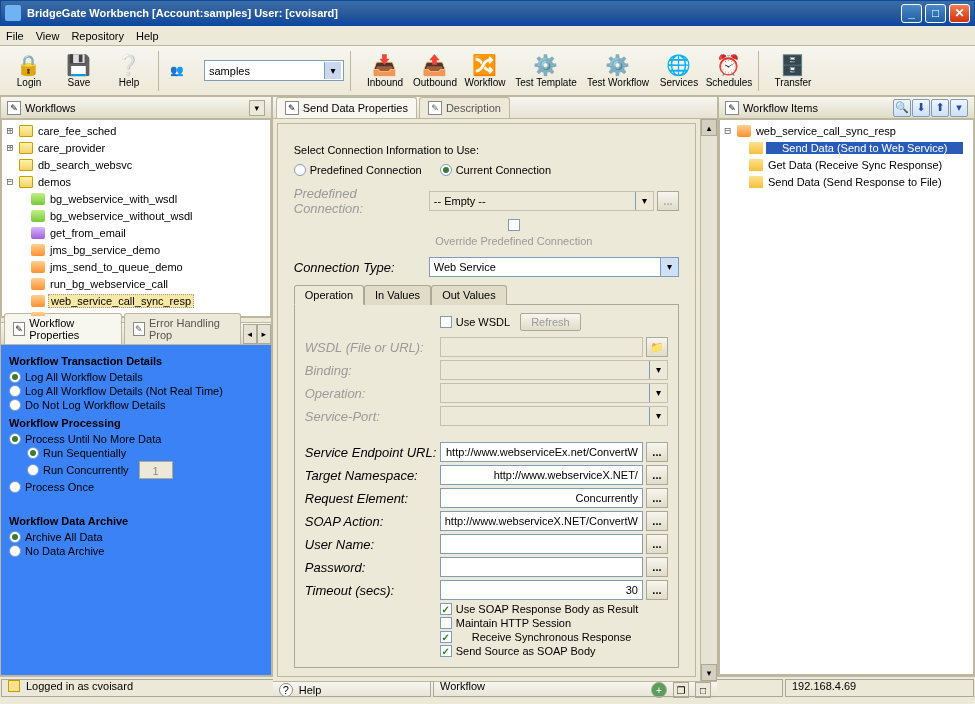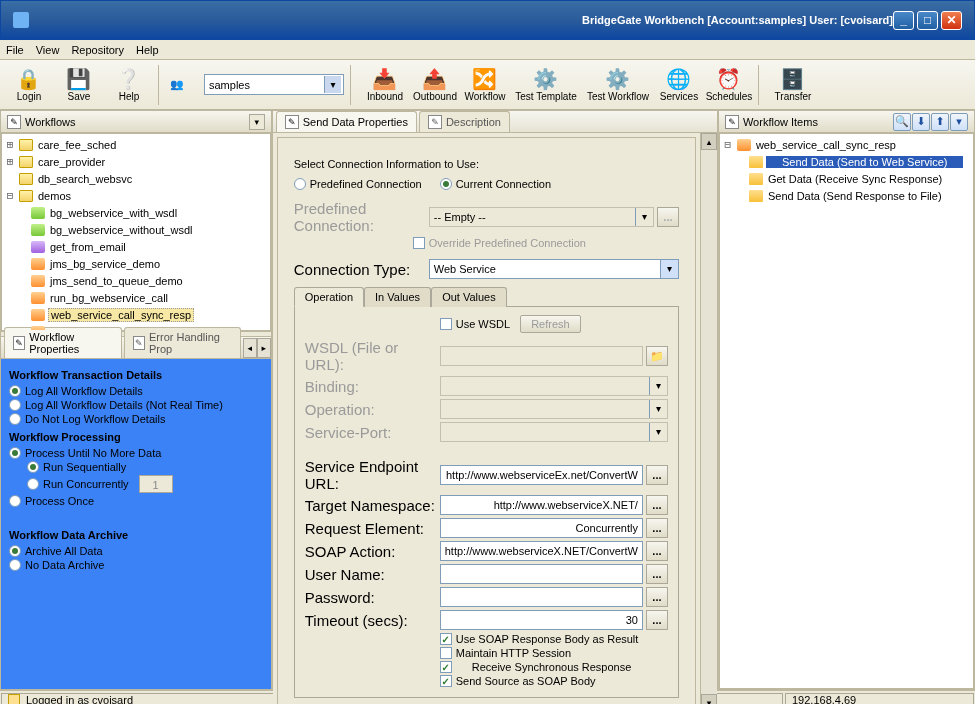--- a/index.html
+++ b/index.html
@@ -1,17 +1,17 @@
 <!DOCTYPE html>
 <html><head>
 <meta charset="utf-8">
 <style>
   * { box-sizing: border-box; margin: 0; padding: 0; font-family: Tahoma, Arial, sans-serif; font-size: 11px; }
   body { background: #ece9d8; width: 975px; height: 704px; overflow: hidden; }
-  .titlebar { background: linear-gradient(#3a6ea5,#2a5b9b,#0d47a1); color: white; height: 40px; display: flex; align-items: center; padding: 0 12px; border: 1px solid #0d47a1; text-align: right; }
+  .titlebar { background: linear-gradient(#3a6ea5,#2a5b9b,#0d47a1); color: white; height: 26px; display: flex; align-items: center; padding: 0 4px; border: 1px solid #0d47a1; }
   .titlebar .icon { width: 16px; height: 16px; background: #6fb3f5; border-radius: 2px; margin-right: 6px; }
   .titlebar .title { flex: 1; font-weight: bold; }
   .win-btns { display: flex; gap: 3px; }
   .win-btn { width: 21px; height: 19px; border: 1px solid #fff; border-radius: 3px; display: flex; align-items: center; justify-content: center; font-size: 12px; font-weight: bold; }
   .win-min,.win-max{background:linear-gradient(#4a89c8,#1f5fa3);color:#fff;}
   .win-close{background:linear-gradient(#f08050,#d03010);color:#fff;}
   .menubar { background: #ece9d8; height: 20px; display: flex; align-items: center; padding: 0 6px; gap: 12px; border-bottom: 1px solid #bdb79f; }
   .menubar span { cursor: default; }
   .toolbar { background: linear-gradient(#f7f6ef,#ece9d8); height: 50px; display: flex; align-items: center; padding: 2px 6px; border-bottom: 1px solid #bdb79f; gap: 4px; }
   .tbtn { display: flex; flex-direction: column; align-items: center; justify-content: center; width: 46px; height: 44px; cursor: pointer; border-radius: 3px; }
@@ -50,21 +50,21 @@
   .radio.on::after { content: ""; width: 6px; height: 6px; background: #3a7a3a; border-radius: 50%; }
   .checkbox { width: 12px; height: 12px; border: 1px solid #7f9db9; background: white; display: inline-flex; align-items: center; justify-content: center; font-size: 10px; color: #2a7a2a; font-weight: bold; }
   .checkbox.on::after { content: "✓"; }
   .numbox { width: 34px; height: 18px; border: 1px solid #aca899; background: #ece9d8; text-align: center; line-height: 18px; margin-left: 6px; color: #888; }
   .mid-tabs { display: flex; height: 22px; background: linear-gradient(#f7f6ef,#e6e3d4); border-bottom: 1px solid #bdb79f; padding-left: 3px; align-items: end; }
   .mid-body { background: #ece9d8; flex: 1; position: relative; display: flex; }
   .mid-inner { margin: 4px; background: #ece9d8; flex: 1; border: 1px solid #bdb79f; padding: 20px 16px 8px 16px; overflow: auto; position: relative; }
   .vscroll { width: 17px; background: #e6e3d4; border-left: 1px solid #bdb79f; display:flex;flex-direction:column;justify-content:space-between;}
   .vscroll .arr{height:17px;background:#d4d0c0;border:1px solid #aca899;display:flex;align-items:center;justify-content:center;font-size:9px;}
   .form-row { display: flex; align-items: center; margin: 3px 0; }
-  .form-row .flabel { width: 135px; font-size: 15px; }
+  .form-row .flabel { width: 135px; font-size: 13px; font-style: italic; }
   .form-row.dim .flabel { color: #9a9a9a; }
   .finput { flex: 1; height: 20px; border: 1px solid #7f9db9; background: white; padding: 0 4px; display: flex; align-items: center; overflow: hidden; white-space: nowrap; justify-content: flex-end; }
   .finput.dim { background: #ece9d8; border-color: #c3c0b0; color:#aaa;}
   .dotbtn { width: 22px; height: 20px; border: 1px solid #aca899; background: linear-gradient(#f7f6ef,#e0dcc8); margin-left: 3px; display: flex; align-items: center; justify-content: center; font-weight: bold; }
   .select-like { flex: 1; height: 20px; border: 1px solid #7f9db9; background: white; padding: 0 4px; display: flex; align-items: center; position: relative; }
   .select-like::after { content: "▾"; position: absolute; right: 0; top: 0; width: 17px; height: 18px; background: #cfe0f8; border-left: 1px solid #7f9db9; text-align: center; line-height: 18px; font-size:10px;}
   .select-like.dim{background:#ece9d8;border-color:#c3c0b0;}
   .select-like.dim::after{background:#ece9d8;}
   .inner-tabs { display: flex; margin-top: 8px; }
   .inner-tab { padding: 3px 10px; border: 1px solid #aca899; background: #ece9d8; border-bottom: none; border-radius: 3px 3px 0 0; margin-right: 0px; }
@@ -314,21 +314,21 @@
               <span>Current Connection</span>
             </div>
         </div>
         <div class="form-row dim">
           <span class="flabel">Predefined Connection:</span>
           <div class="select-like dim">
               <span>-- Empty --</span>
             </div>
           <div class="dotbtn" style="color:#aaa;">...</div>
         </div>
-        <div class="check-row" style="margin-left:119px;color:#9a9a9a;">
+        <div class="check-row" style="margin-left:55px;color:#9a9a9a;flex-direction:column;">
             <span class="checkbox"></span>
             <span>Override Predefined Connection</span>
           </div>
 
         <div class="form-row" style="margin-top:10px;">
           <span class="flabel">Connection Type:</span>
           <div class="select-like">
               <span>Web Service</span>
             </div>
         </div>

